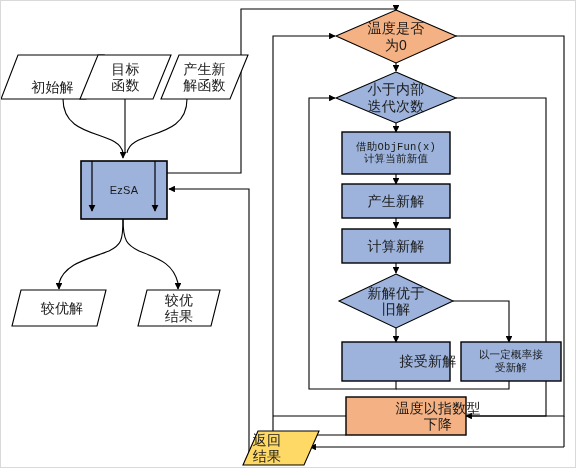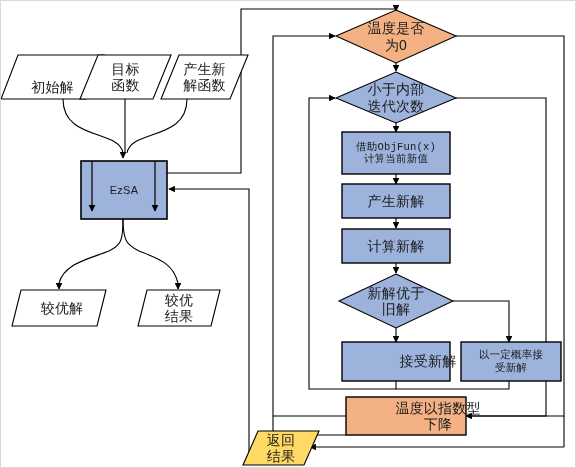--- a/index.html
+++ b/index.html
@@ -171,15 +171,15 @@
 计算当前新值</div>
   <div class="node-label" style="left:341px;top:183px; width:108px;height:34px;border-radius:16px;">产生新解</div>
   <div class="node-label" style="left:341px;top:228px; width:108px;height:34px;">计算新解</div>
   <div class="node-label" style="left:345px;top:273px; width:100px;height:54px;">新解优于
 旧解</div>
   <div class="node-label" style="left:341px;top:341px; width:108px;height:39px;padding-left:32px;">接受新解</div>
   <div class="node-label label-sm" style="left:460px;top:341px; width:100px;height:39px;">以一定概率接
 受新解</div>
   <div class="node-label" style="left:345px;top:396px; width:120px;height:38px;margin-left:32px;">温度以指数型
 下降</div>
-  <div class="node-label" style="left:247px;top:430px; width:66px; height:34px;">返回
+  <div class="node-label" style="left:233px;top:430px; width:66px; height:34px;">返回
 结果</div>
 </div>
 
 </body></html>

